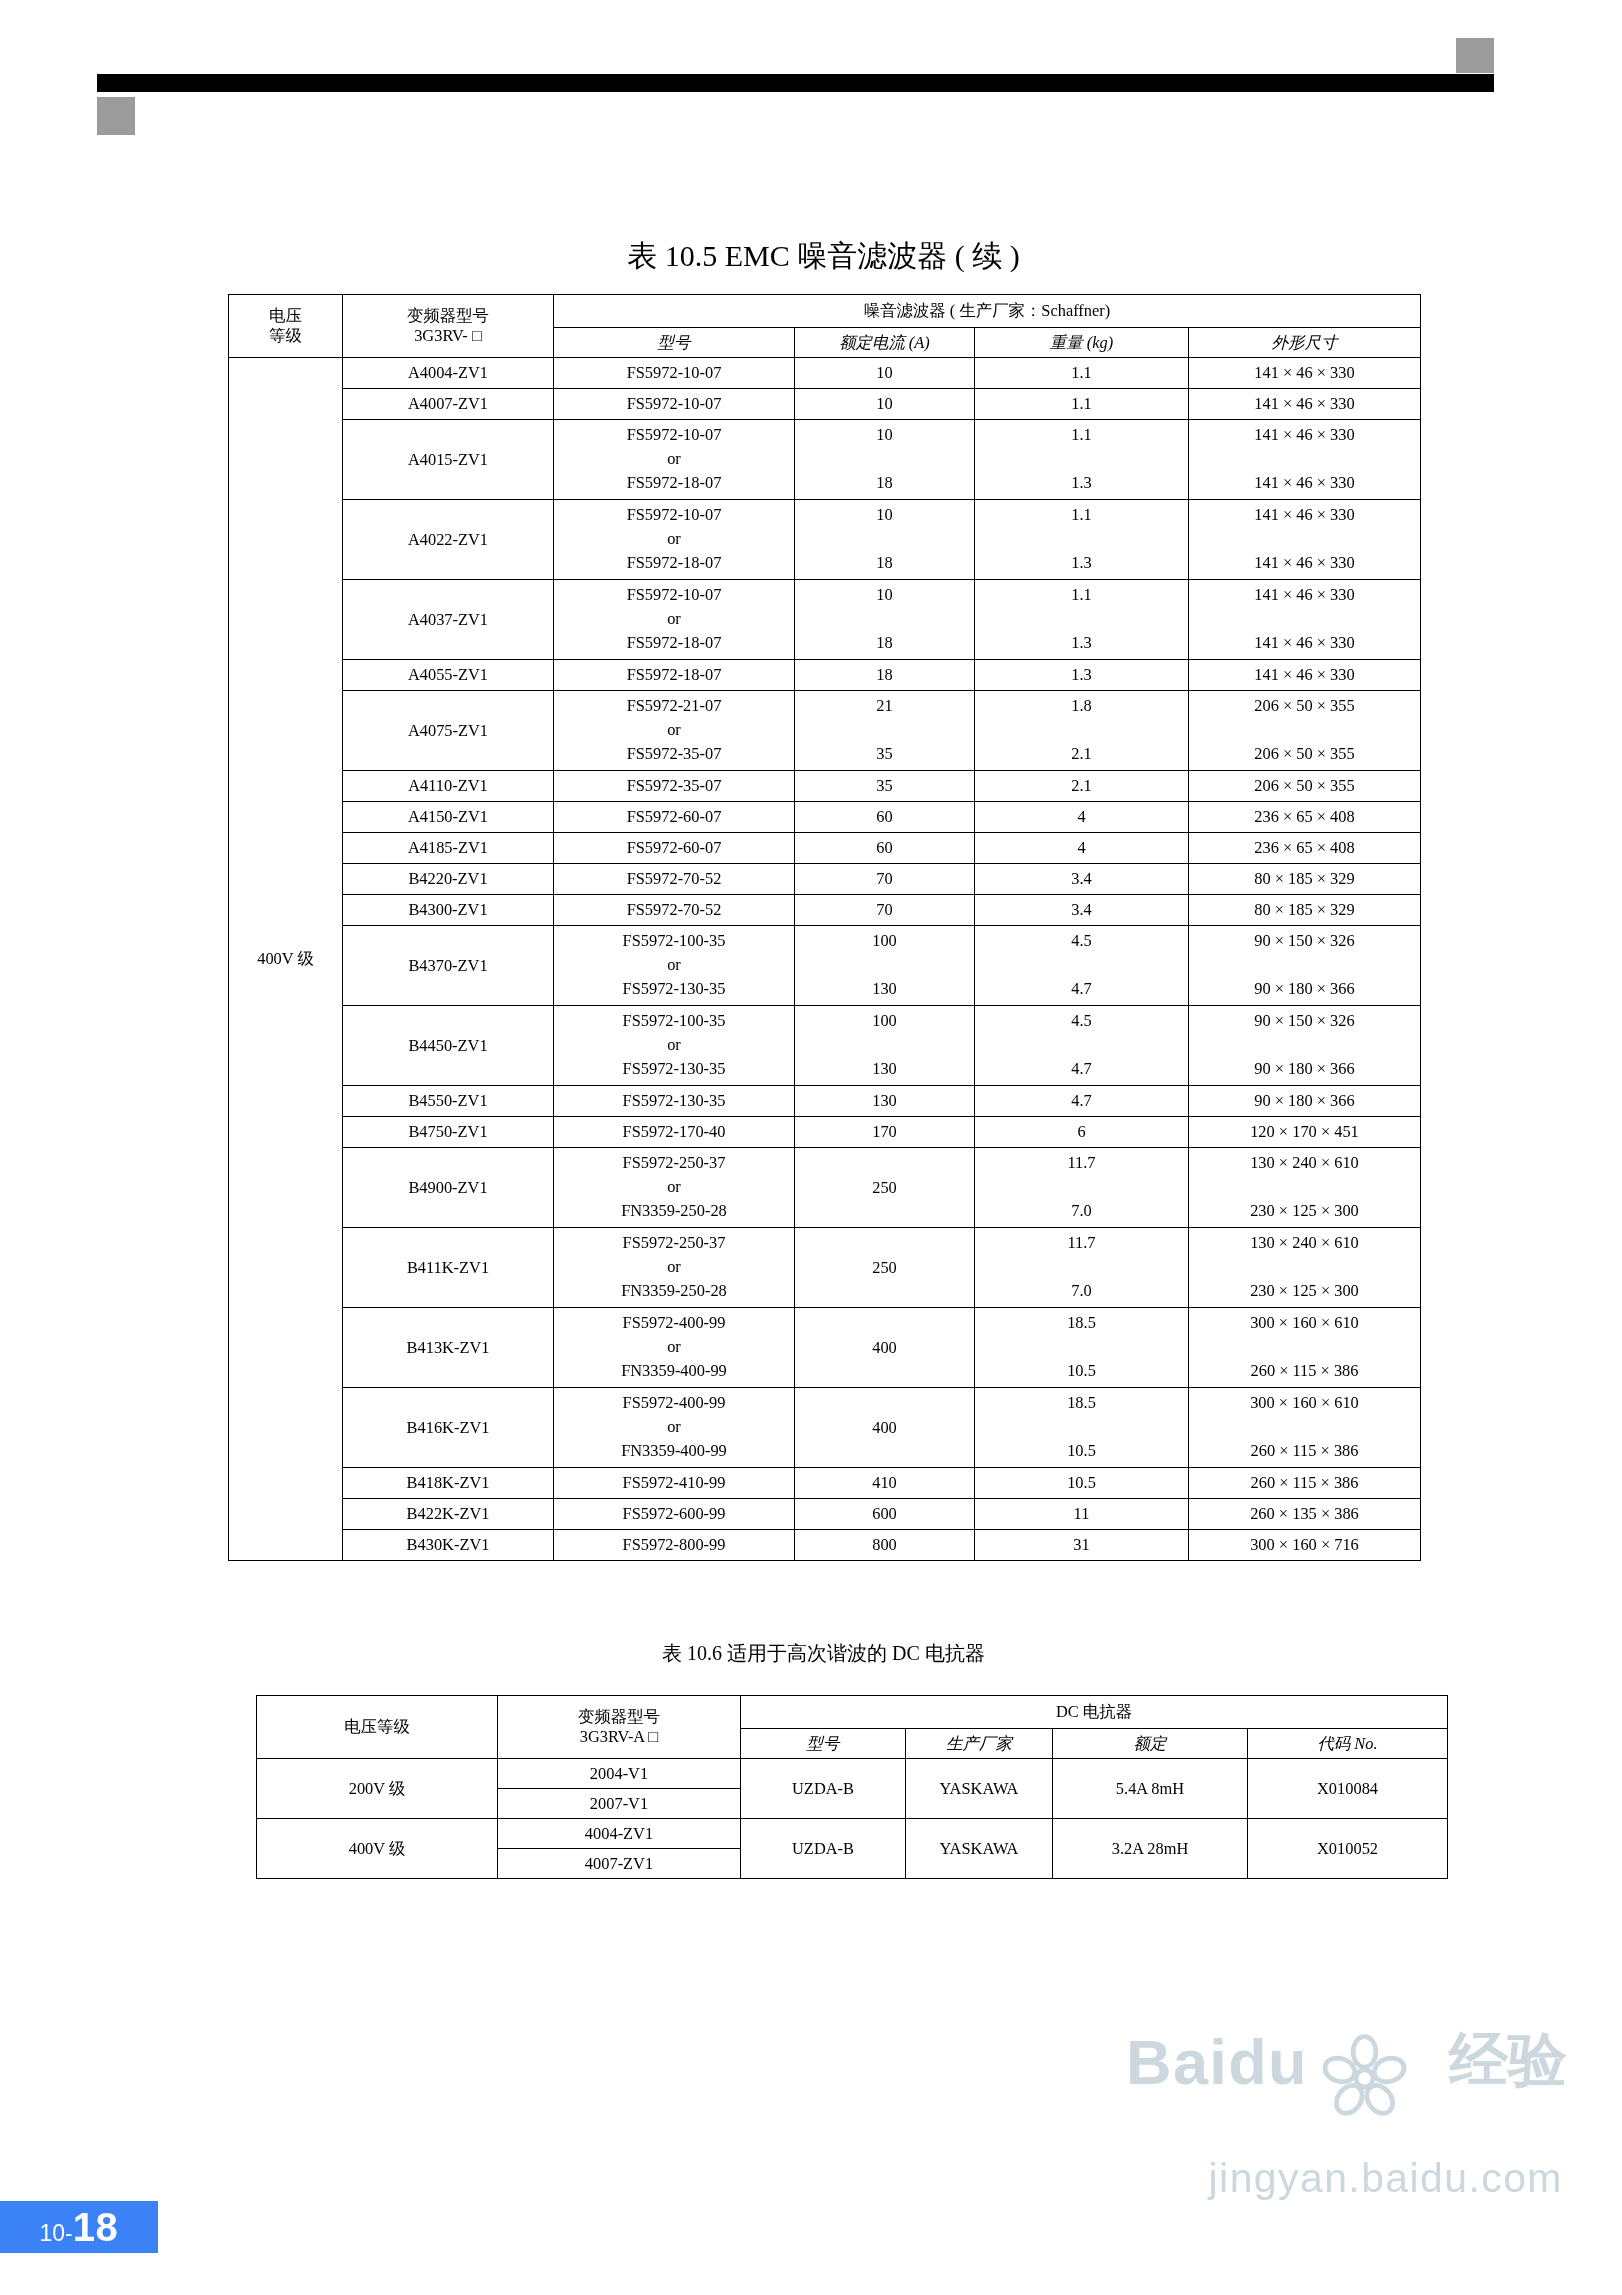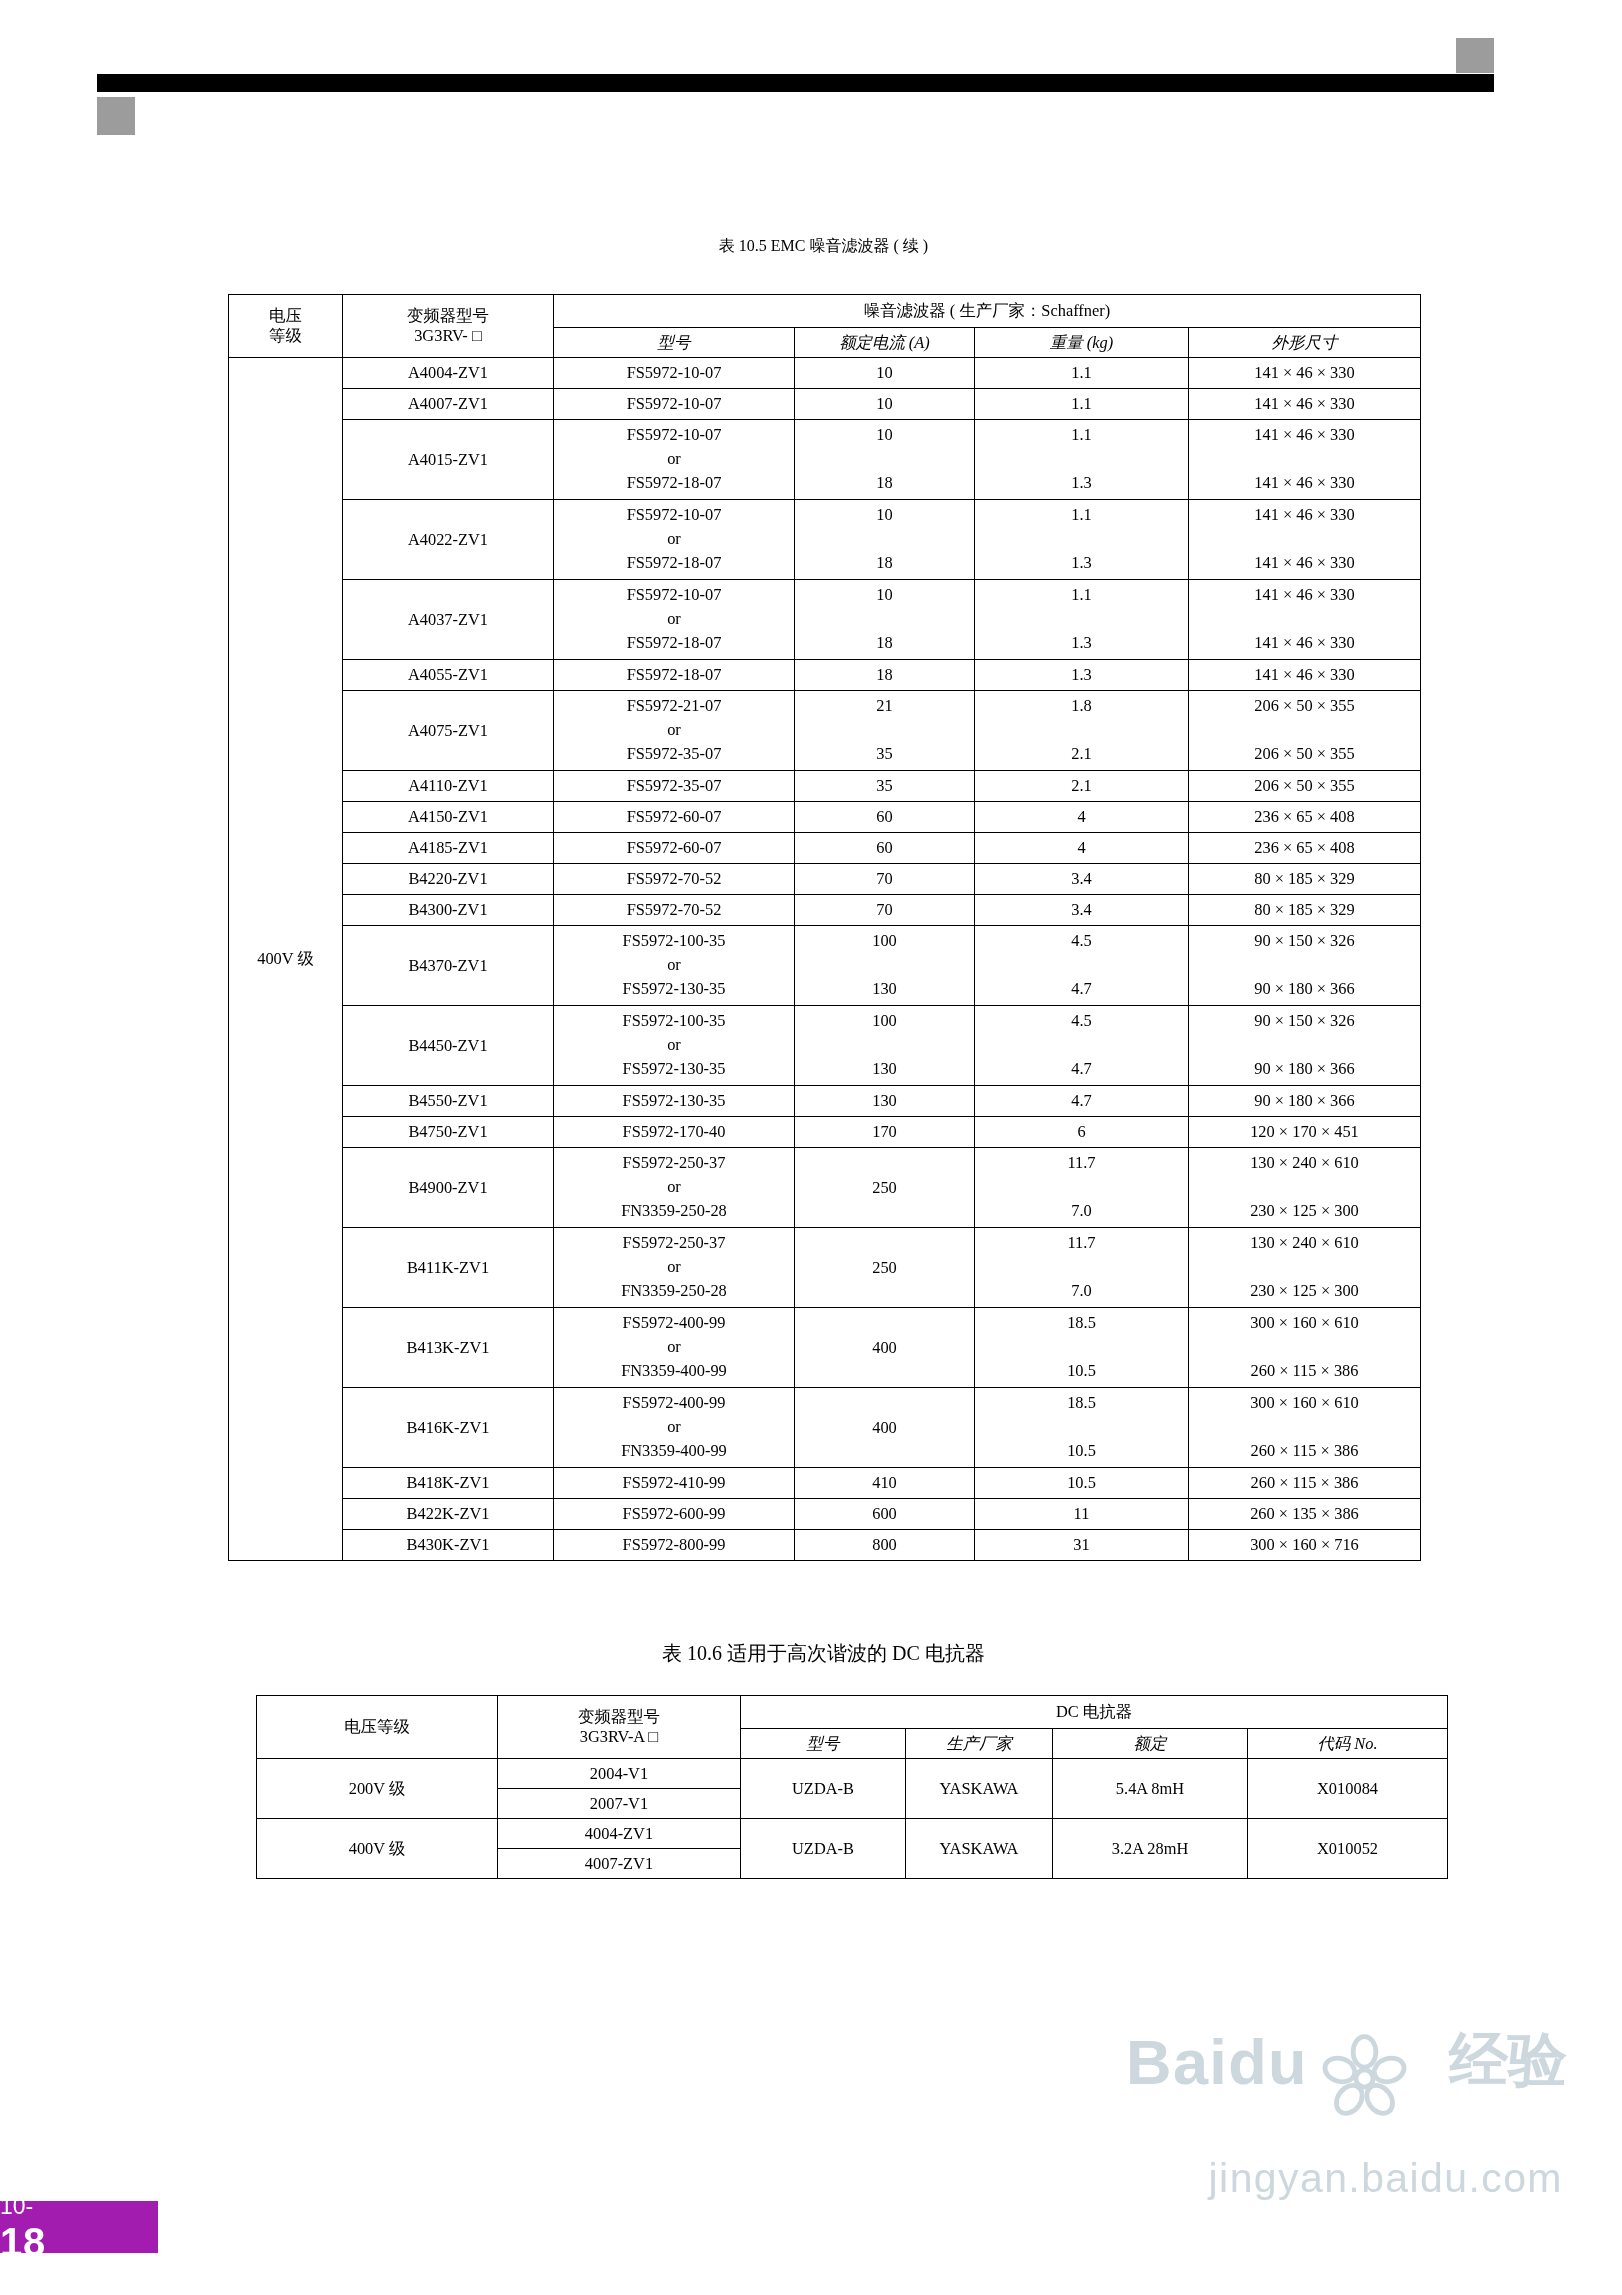--- a/index.html
+++ b/index.html
@@ -8,21 +8,21 @@
     font-family:"Liberation Serif","DejaVu Serif",serif; color:#000; overflow:hidden;
     margin:0 auto;
   }
 
   
   .top-bar { position:absolute; left:97px; top:74px; width:1397px; height:17.7px; background:#000; }
   .sq-tr   { position:absolute; left:1456px; top:38px;  width:38px; height:35px; background:#9c9c9c; }
   .sq-tl   { position:absolute; left:97px;  top:97px; width:38px; height:38px; background:#9c9c9c; }
 
   
-  .t1-title { position:absolute; left:228px; top:236px;  width:1191px; text-align:center; font-size:16px; }
+  .t1-title { position:absolute; left:228px; top:236px;  width:1191px; text-align:center; font-size:30px; }
   .t2-title { position:absolute; left:228px; top:1640px; width:1191px; text-align:center; font-size:20px; }
 
   
   table { border-collapse:collapse; table-layout:fixed; }
   th, td { border:1.4px solid #000; text-align:center; vertical-align:middle; font-weight:normal; padding:0; overflow:hidden; }
   .t1 { position:absolute; left:228px; top:294px;  width:1191px; font-size:16.4px;border-radius:9px; }
   .t2 { position:absolute; left:240px; top:1695px; width:1191px; font-size:16.4px;margin-left:16px; }
   tr.h1 { height:33px; }
   tr.h2 { height:30px;font-style:italic; }
   tr.rs { height:31px; }
@@ -30,23 +30,23 @@
   .t2 tbody tr { height:30px; }
   .hdr2line div { line-height:1.25; }
   .rd .stack {
     display:flex; flex-direction:column; justify-content:space-between;
     box-sizing:border-box; height:76px; padding:4.8px 0;
   }
   .rd .stack span { line-height:1.15; display:block; }
 
   
   .page-num {
-    position:absolute; left:0; top:2201px; width:158px; height:52px; background:#a21caf;
+    position:absolute; left:0; top:2201px; width:158px; height:52px; background:#3b82f6;
     color:#fff; display:flex; align-items:baseline; justify-content:center;
-    font-family:"Liberation Sans","DejaVu Sans",sans-serif; padding-top:4.1px; box-sizing:border-box;flex-direction:column;
+    font-family:"Liberation Sans","DejaVu Sans",sans-serif; padding-top:4.1px; box-sizing:border-box;
   }
   .page-num .pn-prefix { font-size:23px; }
   .page-num .pn-number { font-size:40px; font-weight:bold; letter-spacing:0.7px; }
 
   
   .wm { position:absolute; left:1104px; top:2031px; width:463px; color:#ccd7de;
         font-family:"Liberation Sans","DejaVu Sans",sans-serif; user-select:none; }
   .wm-row { display:flex; align-items:flex-start; justify-content:flex-end; gap:9px; }
   .wm-brand  { font-size:63px; font-weight:bold; letter-spacing:1.4px; line-height:1; }
   .wm-suffix { font-size:59px; font-weight:bold; line-height:1;margin-left:28px; }

